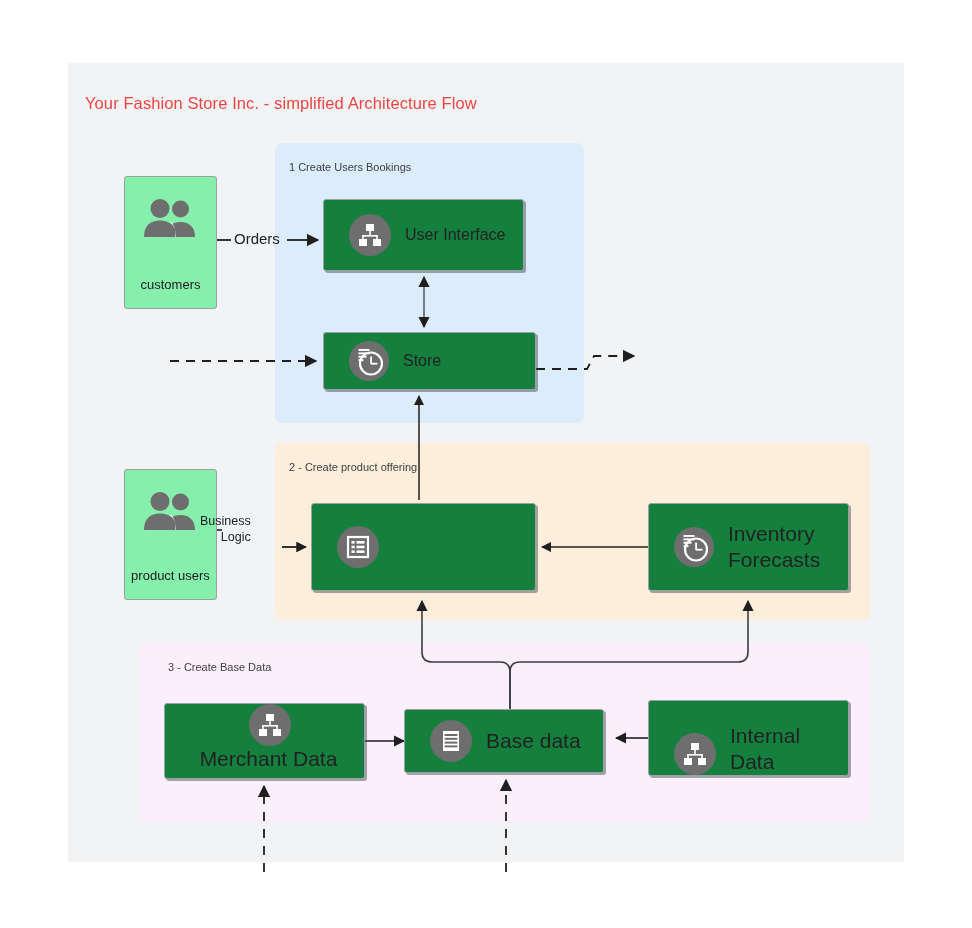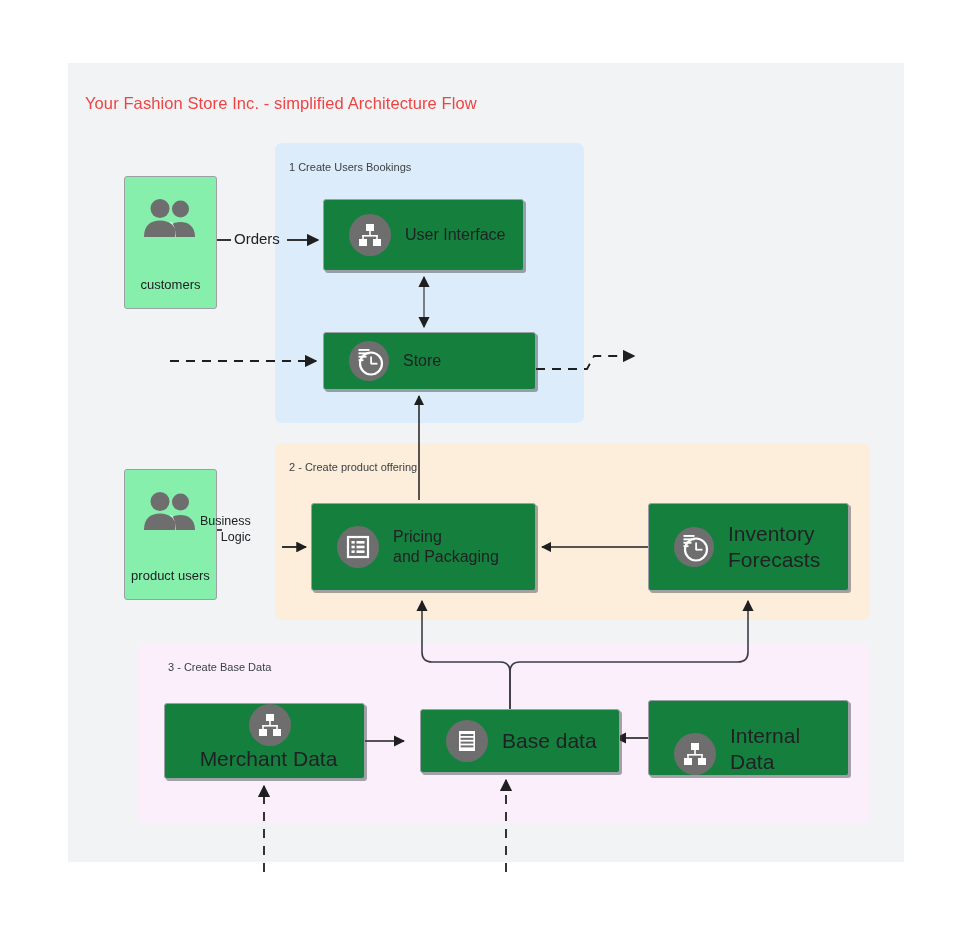--- a/index.html
+++ b/index.html
@@ -108,21 +108,21 @@
     line-height: 1.25;
     white-space: pre-line;
   }
   .node-label.small { font-size: 21px; }
 
   #node-ui         { left: 323px; top: 199px; width: 201px; height: 72px; }
   #node-server     { left: 323px; top: 332px; width: 213px; height: 58px; }
   #node-pricing    { left: 311px; top: 503px; width: 225px; height: 88px; }
   #node-inventory  { left: 648px; top: 503px; width: 201px; height: 88px; }
   #node-merchant   { left: 164px; top: 703px; width: 201px; height: 76px; flex-direction: column; }
-  #node-basedata   { left: 420px; top: 709px; width: 200px; height: 64px; }
+  #node-basedata   { left: 404px; top: 709px; width: 200px; height: 64px; }
   #node-internaldata { left: 648px; top: 700px; width: 201px; height: 76px; align-items: flex-end; }
 
   
   .edge-label {
     position: absolute;
     font-size: 15px;
     color: #202124;
     background: transparent;
     white-space: nowrap;
   }
@@ -268,22 +268,20 @@
       <circle cx="21" cy="21" r="21" fill="#6e6e6e"></circle>
       <rect x="11" y="11" width="20" height="20" fill="none" stroke="#ffffff" stroke-width="2.2"></rect>
       <rect x="14.5" y="15" width="3.2" height="2.6" fill="#ffffff"></rect>
       <rect x="14.5" y="19.7" width="3.2" height="2.6" fill="#ffffff"></rect>
       <rect x="14.5" y="24.4" width="3.2" height="2.6" fill="#ffffff"></rect>
       <rect x="19.5" y="15" width="8" height="2.6" fill="#ffffff"></rect>
       <rect x="19.5" y="19.7" width="8" height="2.6" fill="#ffffff"></rect>
       <rect x="19.5" y="24.4" width="8" height="2.6" fill="#ffffff"></rect>
     </svg>
   </span>
-  <span class="node-label">Pricing
-and Packaging</span>
 </div>
 
 <div class="node" id="node-inventory">
   <span class="node-icon">
     <svg width="40" height="40" viewBox="0 0 40 40" xmlns="http://www.w3.org/2000/svg">
       <circle cx="20" cy="20" r="20" fill="#6e6e6e"></circle>
       <circle cx="22" cy="22.5" r="11" fill="none" stroke="#ffffff" stroke-width="2.2"></circle>
       <rect x="21.2" y="15.5" width="1.8" height="7.6" fill="#ffffff"></rect>
       <rect x="22" y="21.8" width="6.4" height="1.8" fill="#ffffff"></rect>
       <rect x="9.5" y="8" width="11" height="1.9" fill="#ffffff"></rect>

